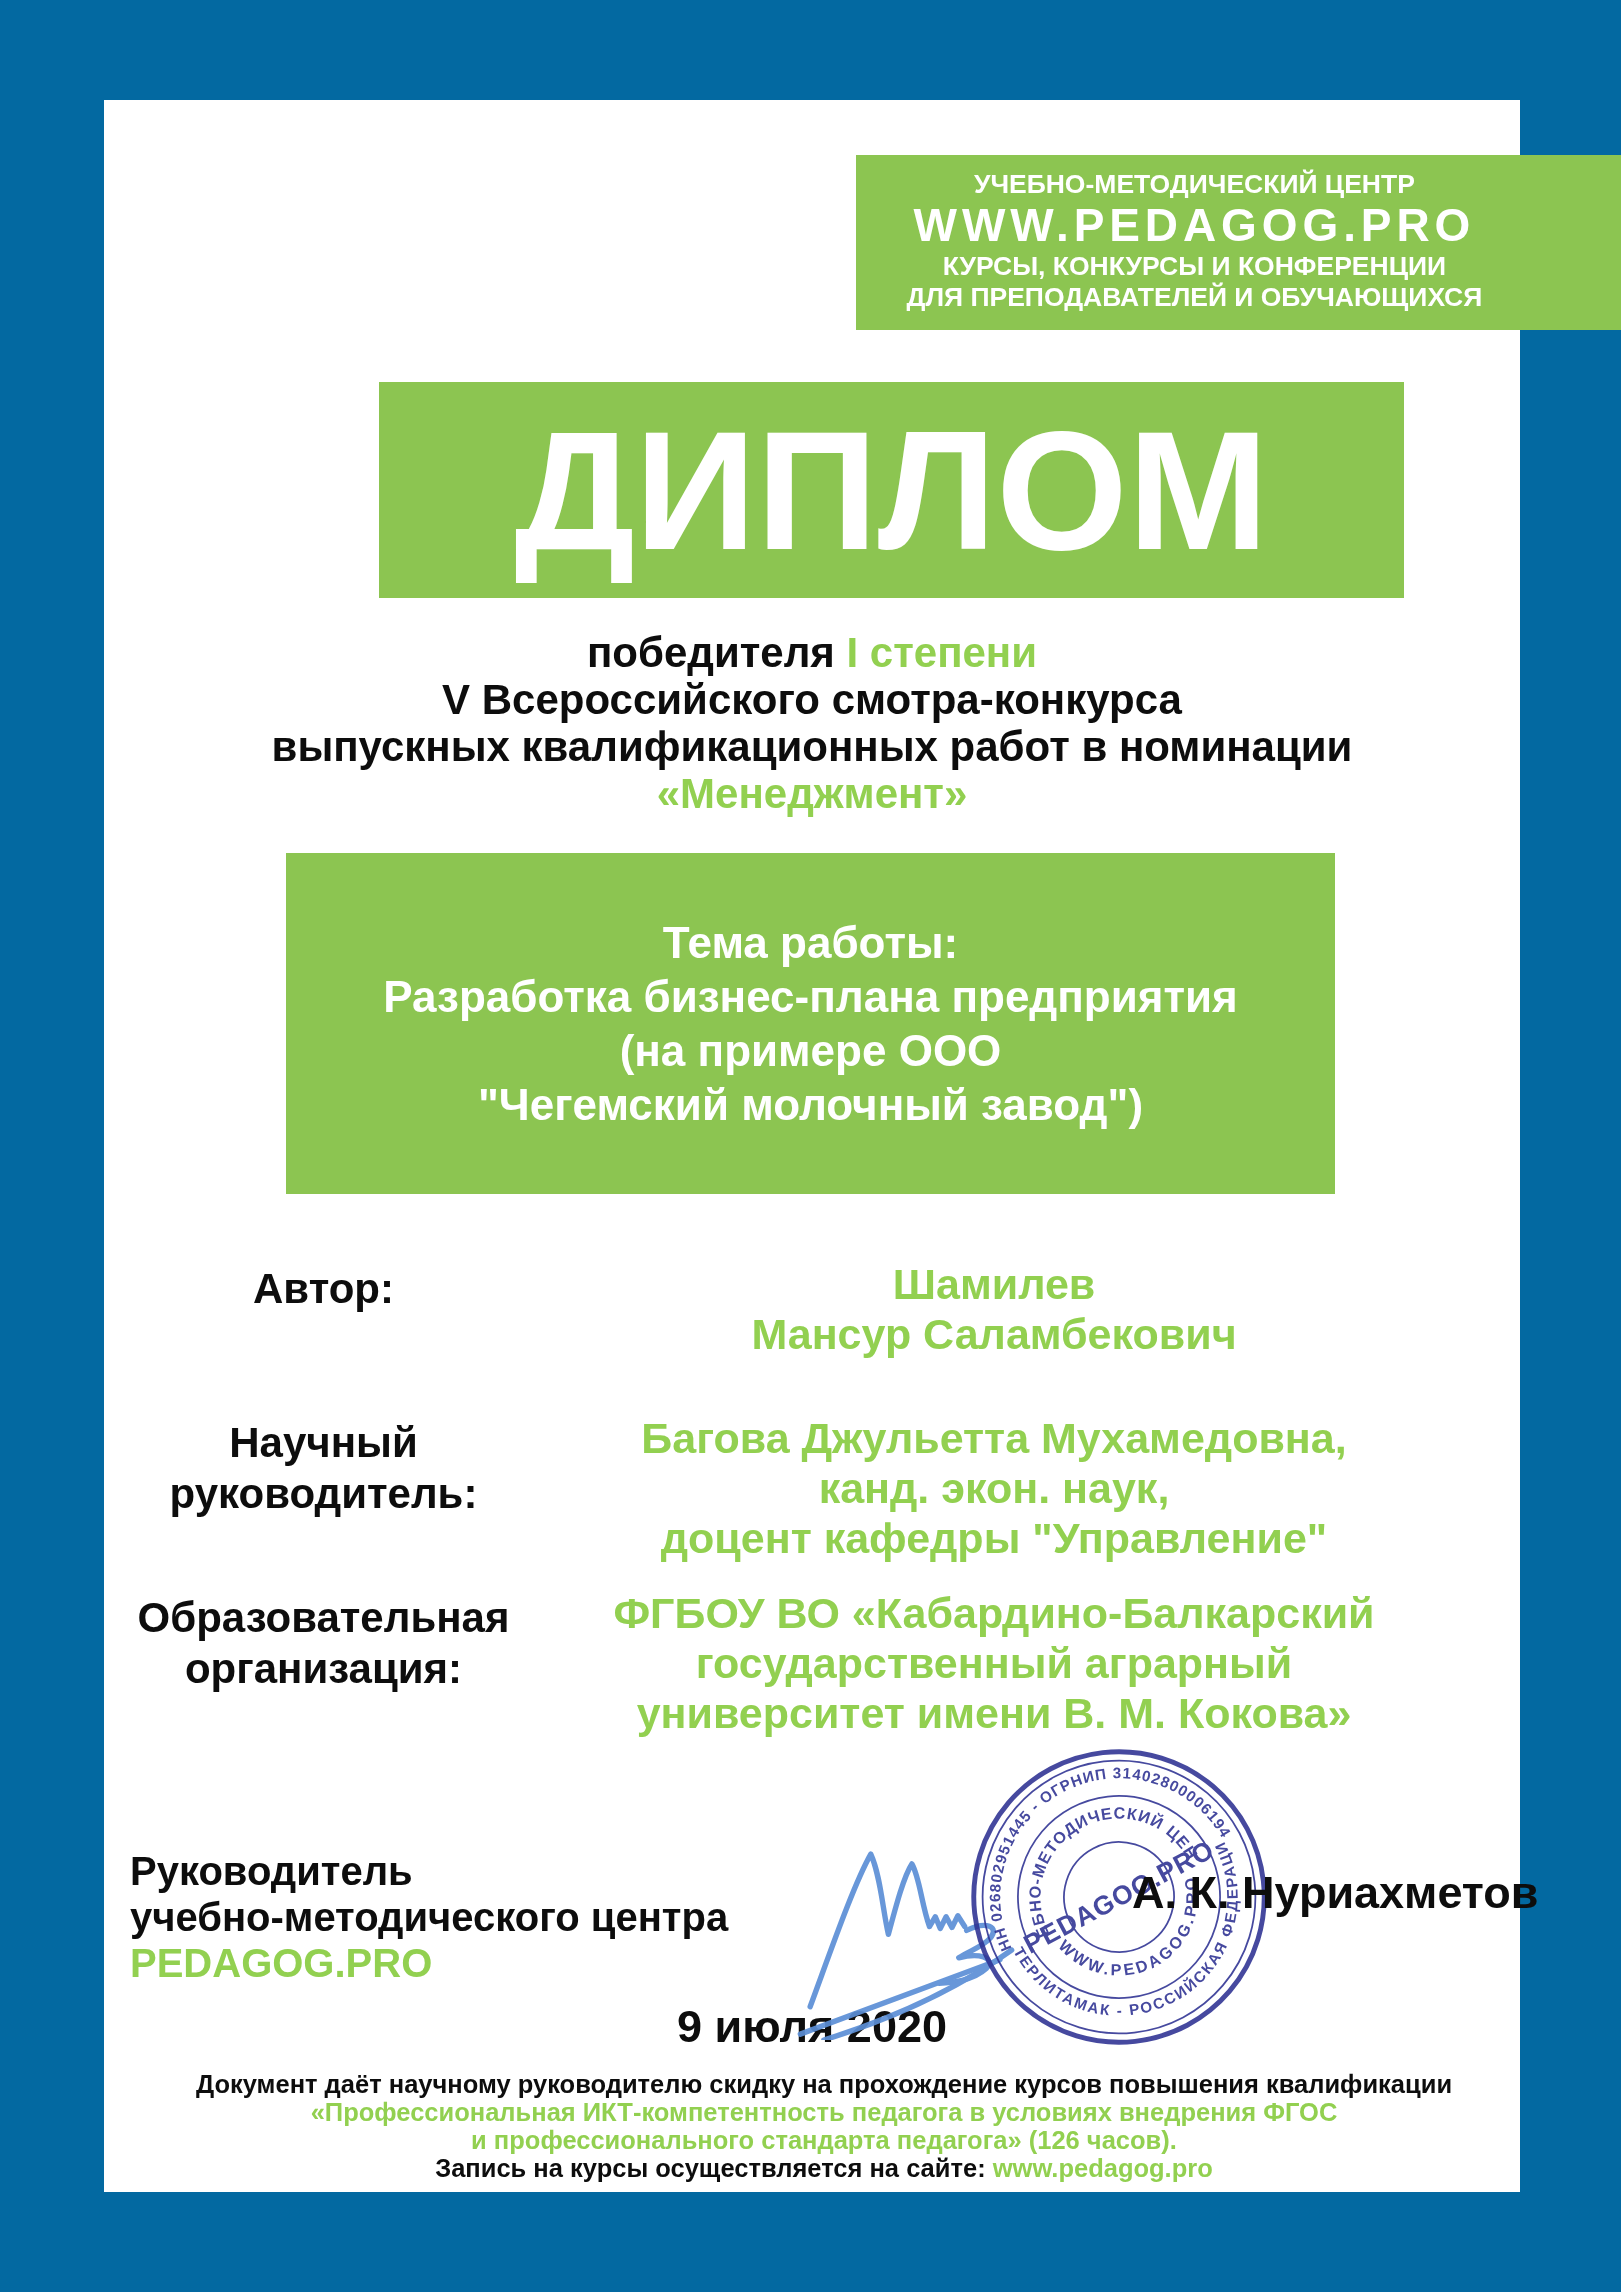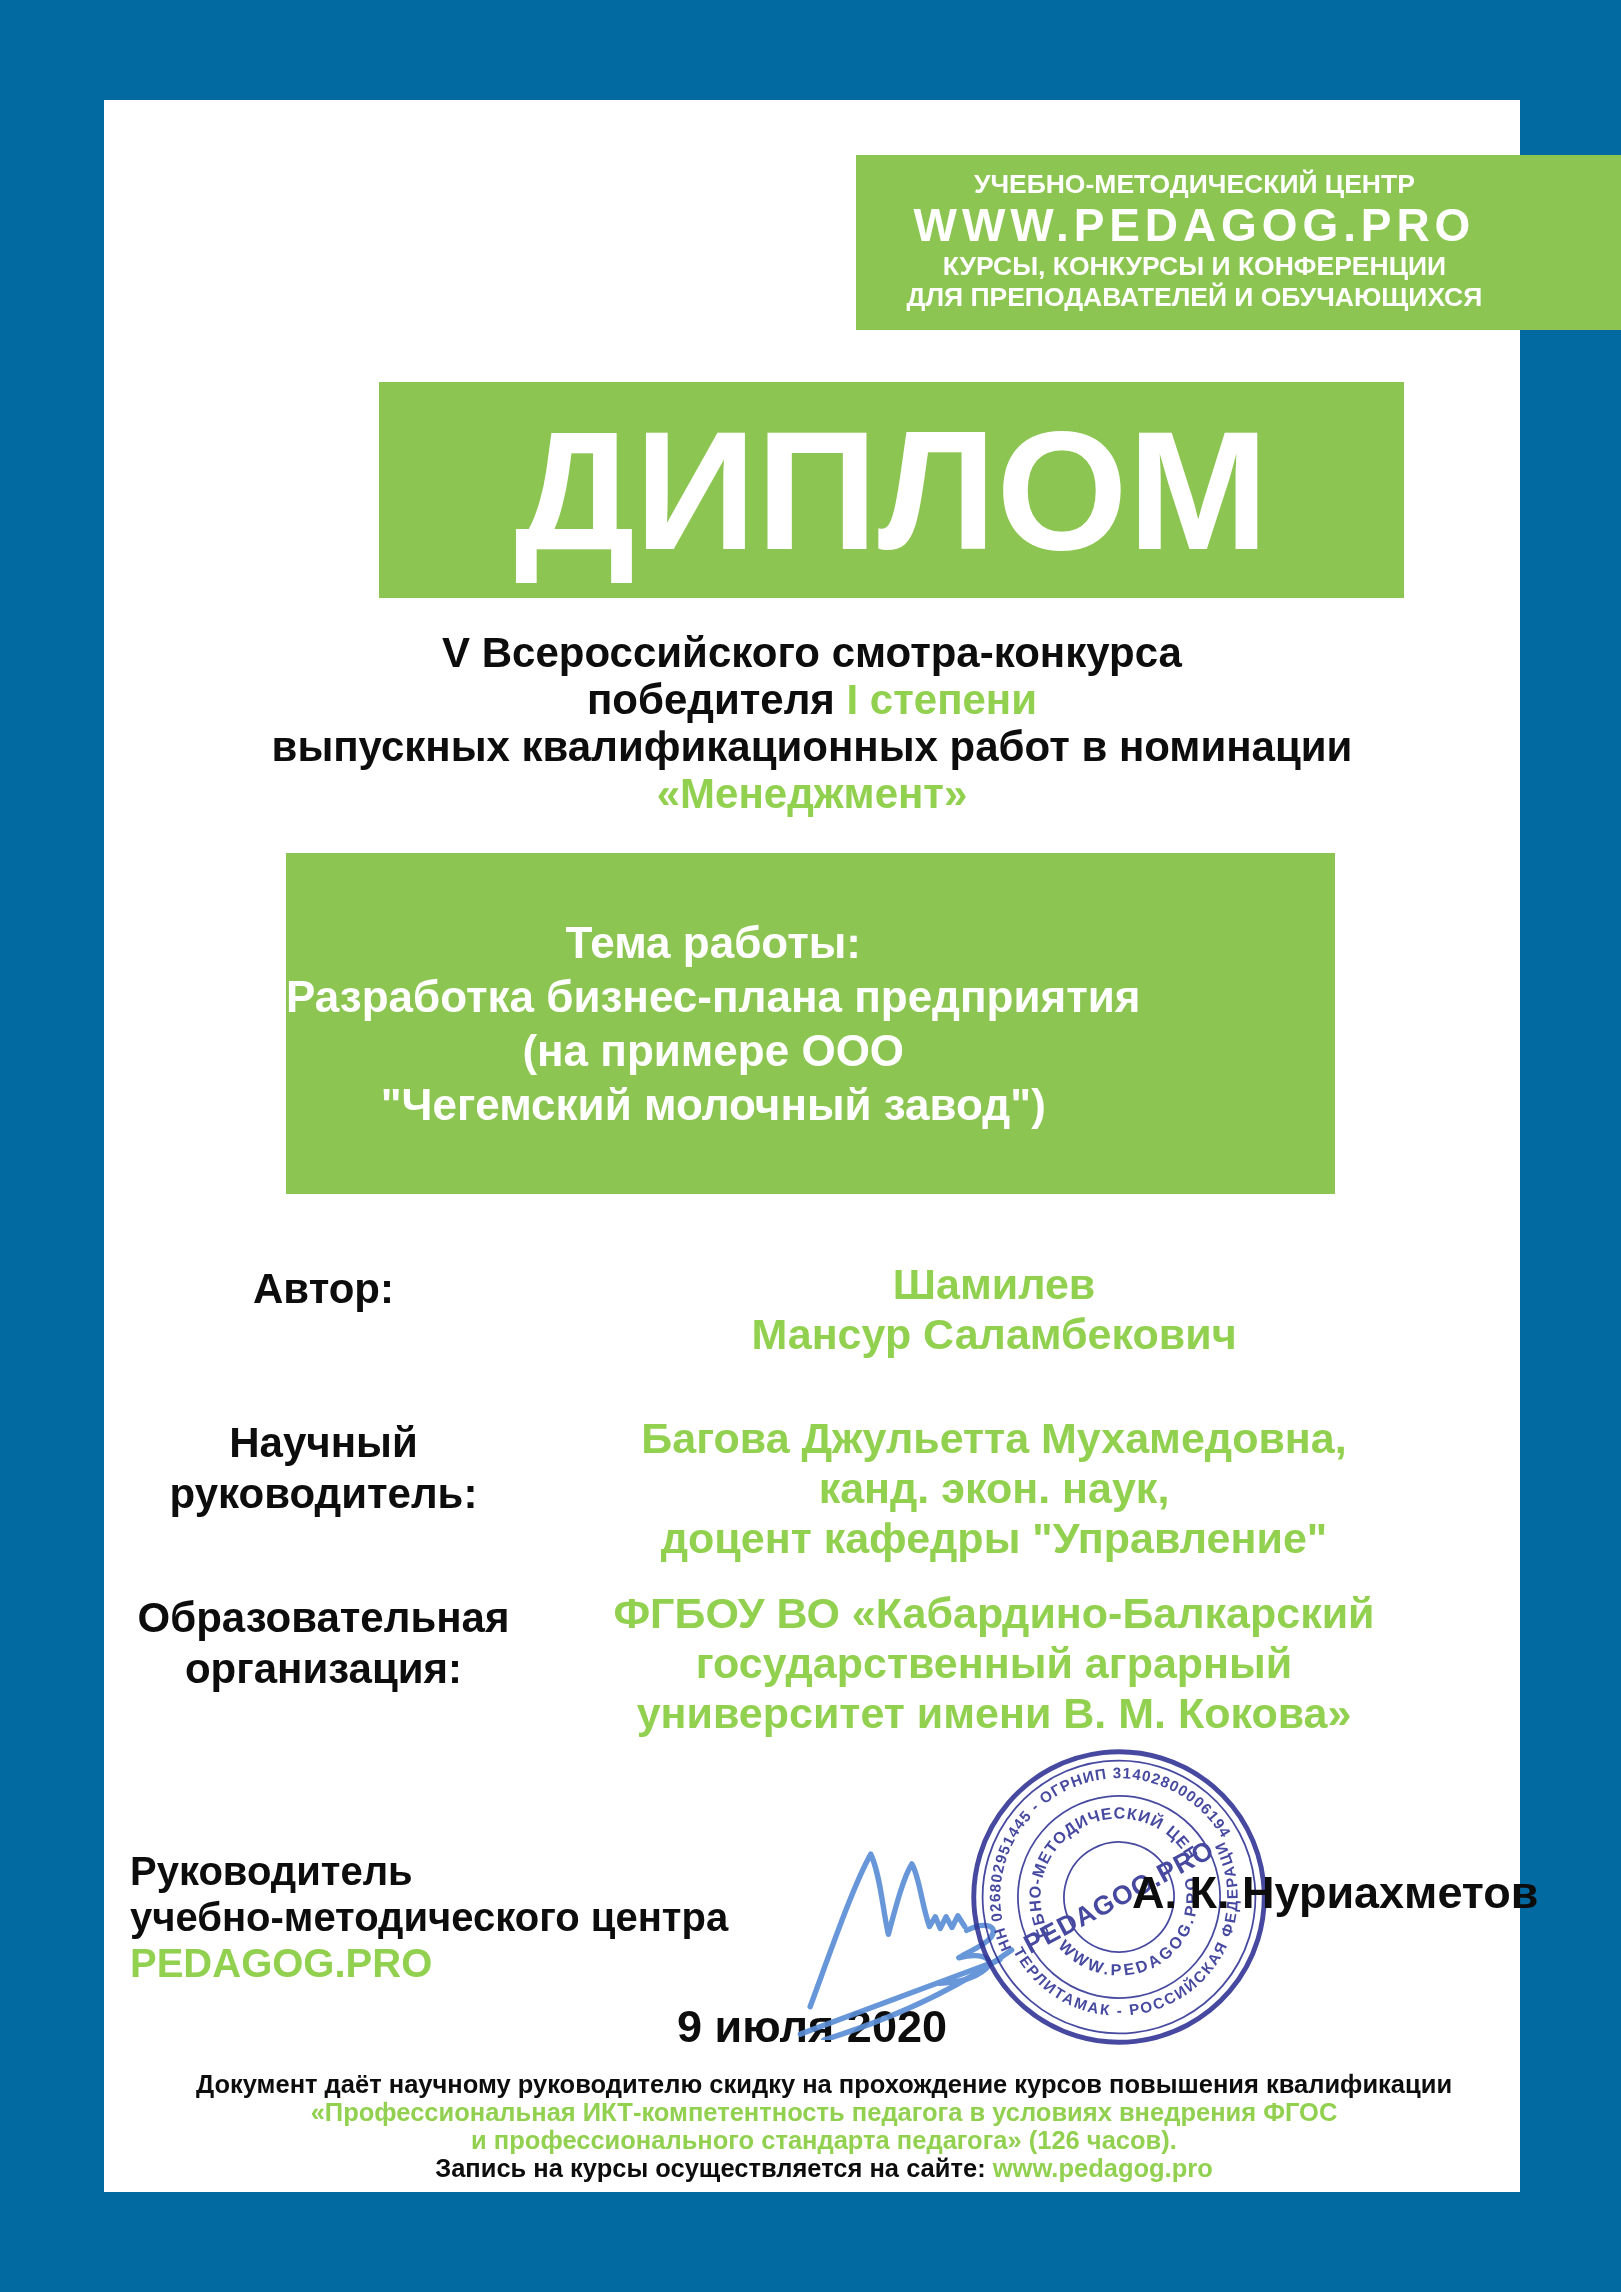--- a/index.html
+++ b/index.html
@@ -40,21 +40,21 @@
   .award{
     position:absolute;left:104px;right:101px;top:629px;
     text-align:center;font-weight:bold;font-size:42px;line-height:47px;
     color:#0d0d0d;
   }
 
   
   .topic-box{
     position:absolute;left:286px;top:853px;width:1049px;height:341px;
     background:#8CC551;color:#ffffff;font-weight:bold;
-    display:flex;align-items:center;text-align:center;
+    display:flex;align-items:center;justify-content:center;text-align:center;
     font-size:44px;line-height:54px;
   }
 
   
   .field-row{
     position:absolute;left:113px;right:167px;
     display:flex;align-items:center;
   }
   .field-label{
     width:421px;flex:0 0 421px;text-align:center;
@@ -105,22 +105,22 @@
     <div class="h-line-lg">WWW.PEDAGOG.PRO</div>
     <div class="h-line-sm">КУРСЫ, КОНКУРСЫ И КОНФЕРЕНЦИИ</div>
     <div class="h-line-sm">ДЛЯ ПРЕПОДАВАТЕЛЕЙ И ОБУЧАЮЩИХСЯ</div>
   </div>
 
   <div class="diplom-box">
     <span>ДИПЛОМ</span>
   </div>
 
   <div class="award">
+    <div><span class="black">победителя </span><span class="green-text">I степени</span></div>
     <div>V Всероссийского смотра-конкурса</div>
-    <div><span class="black">победителя </span><span class="green-text">I степени</span></div>
     <div>выпускных квалификационных работ в номинации</div>
     <div class="green-text">«Менеджмент»</div>
   </div>
 
   <div class="topic-box">
     <div class="preline">Тема работы:
 Разработка бизнес-плана предприятия
 (на примере ООО
 "Чегемский молочный завод")</div>
   </div>

